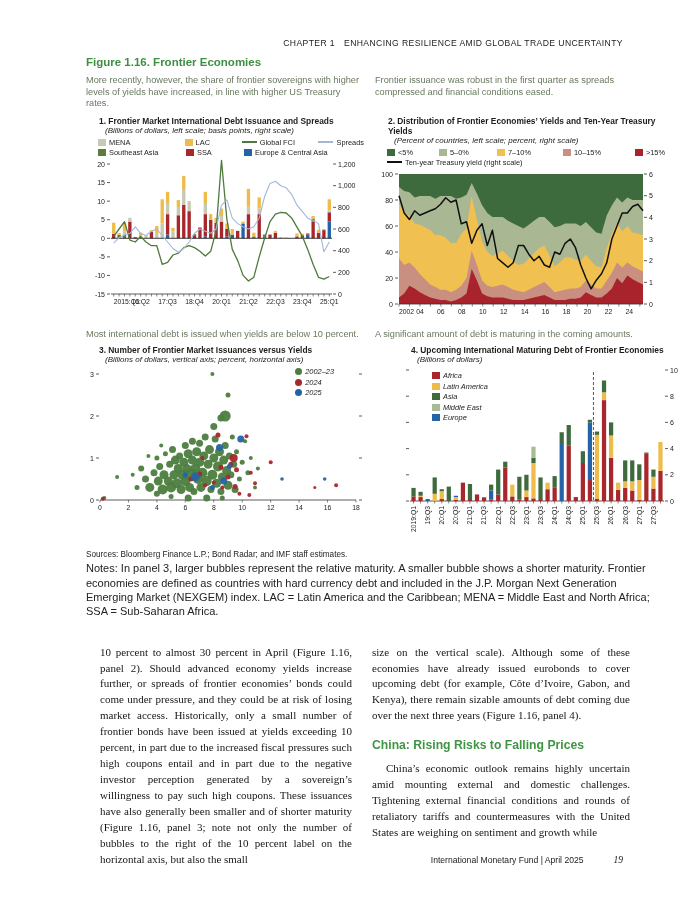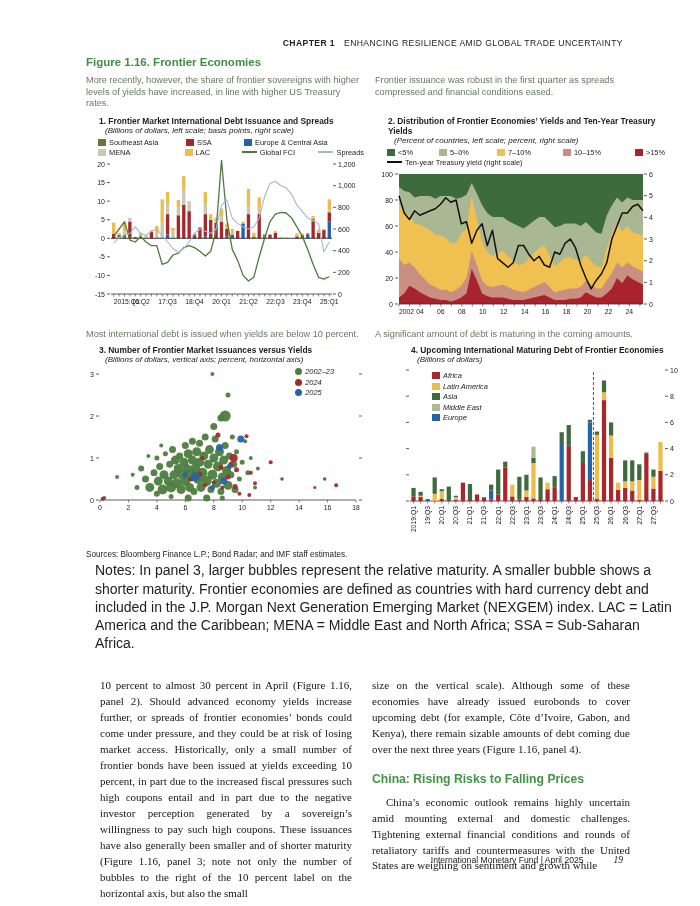--- a/index.html
+++ b/index.html
@@ -1,21 +1,21 @@
 <!DOCTYPE html>
 <html><head>
 <meta charset="utf-8">
 <style>
   html,body{margin:0;padding:0;background:#888;}
   #page{position:relative;width:700px;height:906px;background:#ffffff;margin:0 auto;
         font-family:"Liberation Sans",sans-serif;color:#1d1d1b;overflow:hidden;}
   .content{width:579px;margin-left:86px;}
   
   .hdr{position:absolute;top:38px;left:0;width:623px;text-align:right;font-size:8.6px;letter-spacing:.4px;color:#222;}
-  .hdr-ch{font-weight:bold;margin-right:9px;}
+  .hdr-ch{font-weight:normal;margin-right:9px;}
   
   .fig-title{margin-top:56px;font-size:11.5px;font-weight:bold;color:#3f8f43;}
   .two-col{display:grid;grid-template-columns:278px 290px;column-gap:11px;}
   .takeaway-row{margin-top:7px;}
   .takeaway{font-size:9.2px;line-height:1.25;color:#68795e;}
   .panels-row{margin-top:6px;}
   .p-title{font-size:8.4px;font-weight:bold;color:#1d1d1b;padding-left:13px;line-height:1.2;}
   .p-sub{font-size:8px;font-style:italic;color:#1d1d1b;padding-left:19px;line-height:1.2;margin-bottom:2px;}
   .legend{padding-left:12px;margin:2px 0 1px 0;}
   .lg-row{display:flex;align-items:center;height:10px;}
@@ -24,21 +24,21 @@
   .sw-box{width:8px;height:7px;}
   .sw-line{width:15px;height:2px;}
   .sw-dot{width:7px;height:7px;border-radius:50%;}
   .panel{position:relative;}
   svg{display:block;font-family:"Liberation Sans",sans-serif;}
   .ovl{position:absolute;display:flex;flex-direction:column;gap:1px;}
   .ovl .lg-item{height:9.5px;font-style:italic;}
   #p3-legend{top:22px;right:30px;}
   #p4-legend{top:26px;left:34px;text-align:center;}
   .sources{margin-top:9px;font-size:8.2px;color:#222;}
-  .notes{margin-top:2px;font-size:14px;line-height:1.3;color:#222;width:579px;margin-left:9px;}
+  .notes{margin-top:2px;font-size:11px;line-height:1.3;color:#222;width:579px;}
   
   .body-cols{margin-top:26px;margin-left:14px;display:grid;grid-template-columns:252px 258px;column-gap:20px;
              font-family:"Liberation Serif",serif;font-size:11px;line-height:1.45;color:#161616;}
   .body-cols p{margin:0;text-align:justify;}
   .china-h{font-family:"Liberation Sans",sans-serif;font-size:12.2px;font-weight:bold;color:#3f9543;margin:13px 0 6px 0;}
   .indent{text-indent:14px;}
   
   .footer{position:absolute;top:855px;left:86px;width:579px;display:flex;justify-content:flex-end;
           align-items:baseline;font-size:8.6px;color:#222;padding-right:0;}
   .footer .pg{font-family:"Liberation Serif",serif;font-style:italic;font-size:9.5px;margin-left:30px;margin-right:42px;}
@@ -60,48 +60,48 @@
       <div class="takeaway">Frontier issuance was robust in the first quarter as spreads compressed and financial conditions eased.</div>
     </div>
 
     <div class="two-col panels-row">
       <div class="panel">
         <div class="p-title">1. Frontier Market International Debt Issuance and Spreads</div>
         <div class="p-sub">(Billions of dollars, left scale; basis points, right scale)</div>
         <div class="legend" id="legend-1">
             <div class="lg-row">
               <span class="lg-item" style="width: 88px;">
+                <span class="sw sw-box" style="background: rgb(200, 200, 180);"></span>
+                <span>MENA</span>
+              </span>
+              <span class="lg-item" style="width: 58px;">
+                <span class="sw sw-box" style="background: rgb(238, 188, 74);"></span>
+                <span>LAC</span>
+              </span>
+              <span class="lg-item" style="width: 78px;">
+                <span class="sw sw-line" style="background: rgb(78, 122, 61);"></span>
+                <span>Global FCI</span>
+              </span>
+              <span class="lg-item">
+                <span class="sw sw-line" style="background: rgb(163, 184, 216);"></span>
+                <span>Spreads</span>
+              </span>
+            </div>
+            <div class="lg-row">
+              <span class="lg-item" style="width: 88px;">
                 <span class="sw sw-box" style="background: rgb(95, 123, 60);"></span>
                 <span>Southeast Asia</span>
               </span>
               <span class="lg-item" style="width: 58px;">
                 <span class="sw sw-box" style="background: rgb(168, 39, 44);"></span>
                 <span>SSA</span>
               </span>
               <span class="lg-item">
                 <span class="sw sw-box" style="background: rgb(37, 99, 168);"></span>
                 <span>Europe &amp; Central Asia</span>
-              </span>
-            </div>
-            <div class="lg-row">
-              <span class="lg-item" style="width: 88px;">
-                <span class="sw sw-box" style="background: rgb(200, 200, 180);"></span>
-                <span>MENA</span>
-              </span>
-              <span class="lg-item" style="width: 58px;">
-                <span class="sw sw-box" style="background: rgb(238, 188, 74);"></span>
-                <span>LAC</span>
-              </span>
-              <span class="lg-item" style="width: 78px;">
-                <span class="sw sw-line" style="background: rgb(78, 122, 61);"></span>
-                <span>Global FCI</span>
-              </span>
-              <span class="lg-item">
-                <span class="sw sw-line" style="background: rgb(163, 184, 216);"></span>
-                <span>Spreads</span>
               </span>
             </div>
           </div>
         <svg id="chart-1" width="278" height="152">
             <line x1="21" x2="24" y1="6" y2="6" stroke="#333" stroke-width="0.8"></line>
             <text x="19" y="8.5" text-anchor="end" font-size="7" fill="#222">20</text>
             <line x1="21" x2="24" y1="24.57142857142857" y2="24.57142857142857" stroke="#333" stroke-width="0.8"></line>
             <text x="19" y="27.07142857142857" text-anchor="end" font-size="7" fill="#222">15</text>
             <line x1="21" x2="24" y1="43.14285714285714" y2="43.14285714285714" stroke="#333" stroke-width="0.8"></line>
             <text x="19" y="45.64285714285714" text-anchor="end" font-size="7" fill="#222">10</text>

